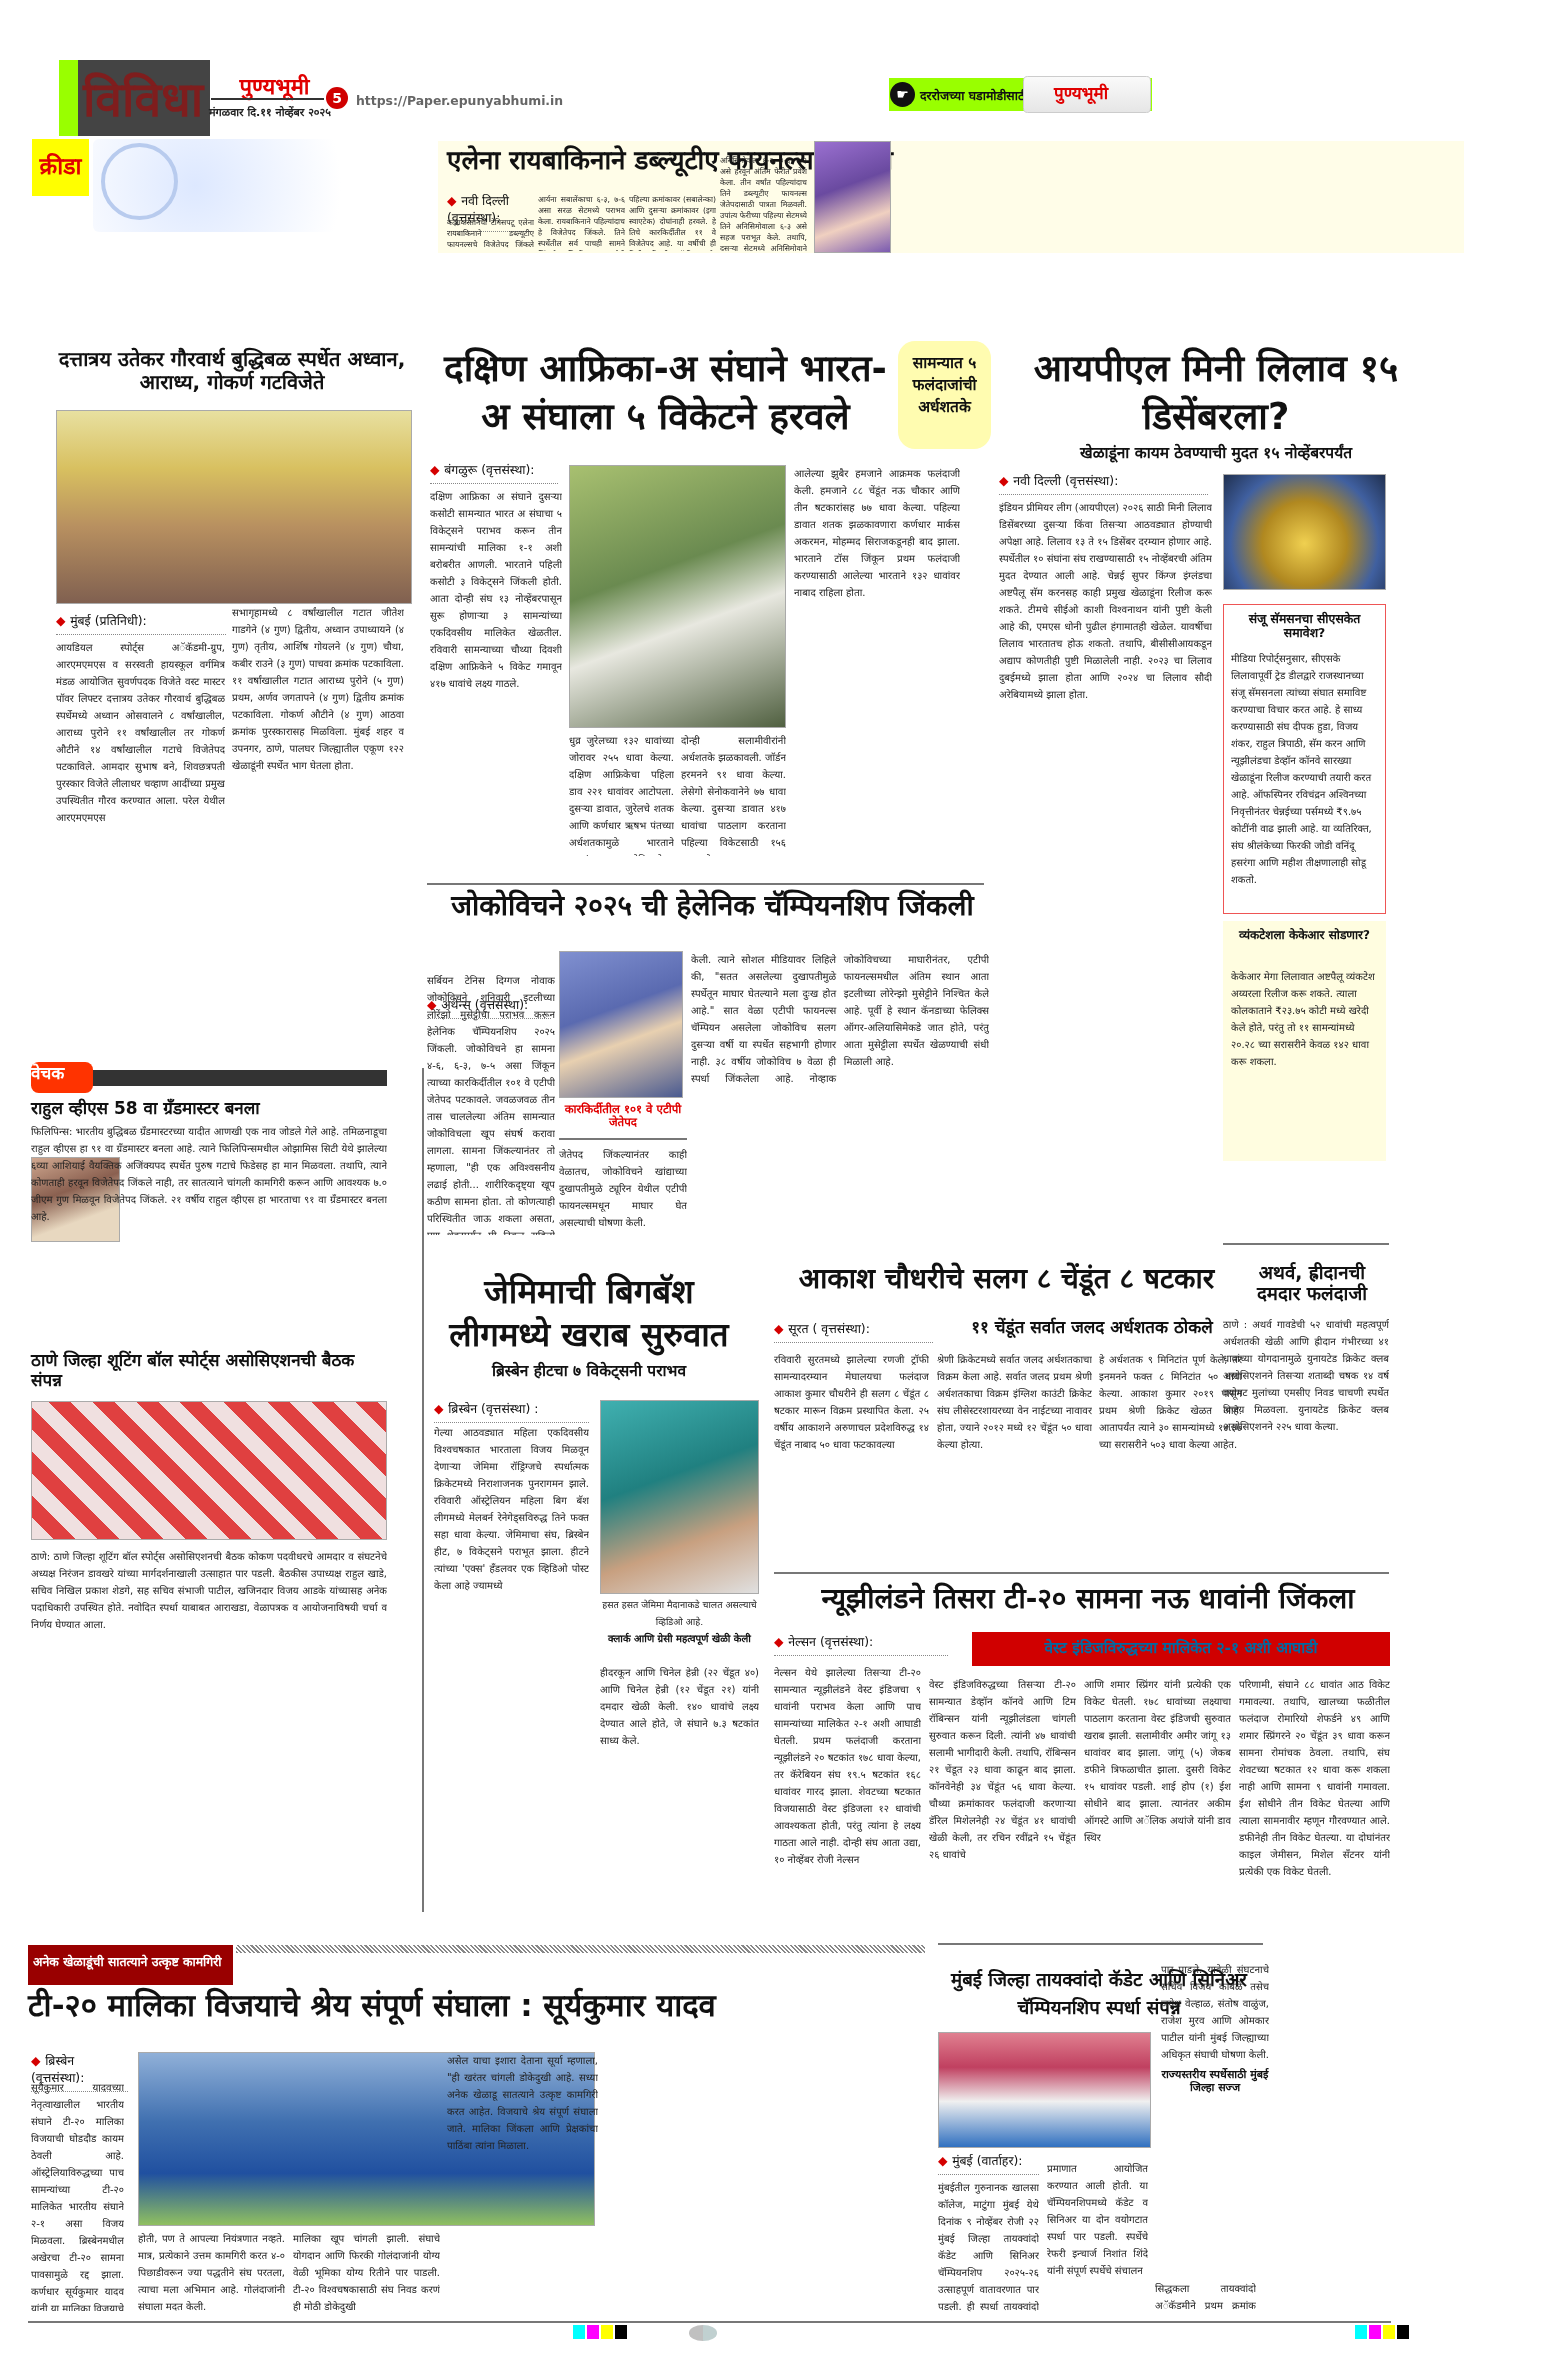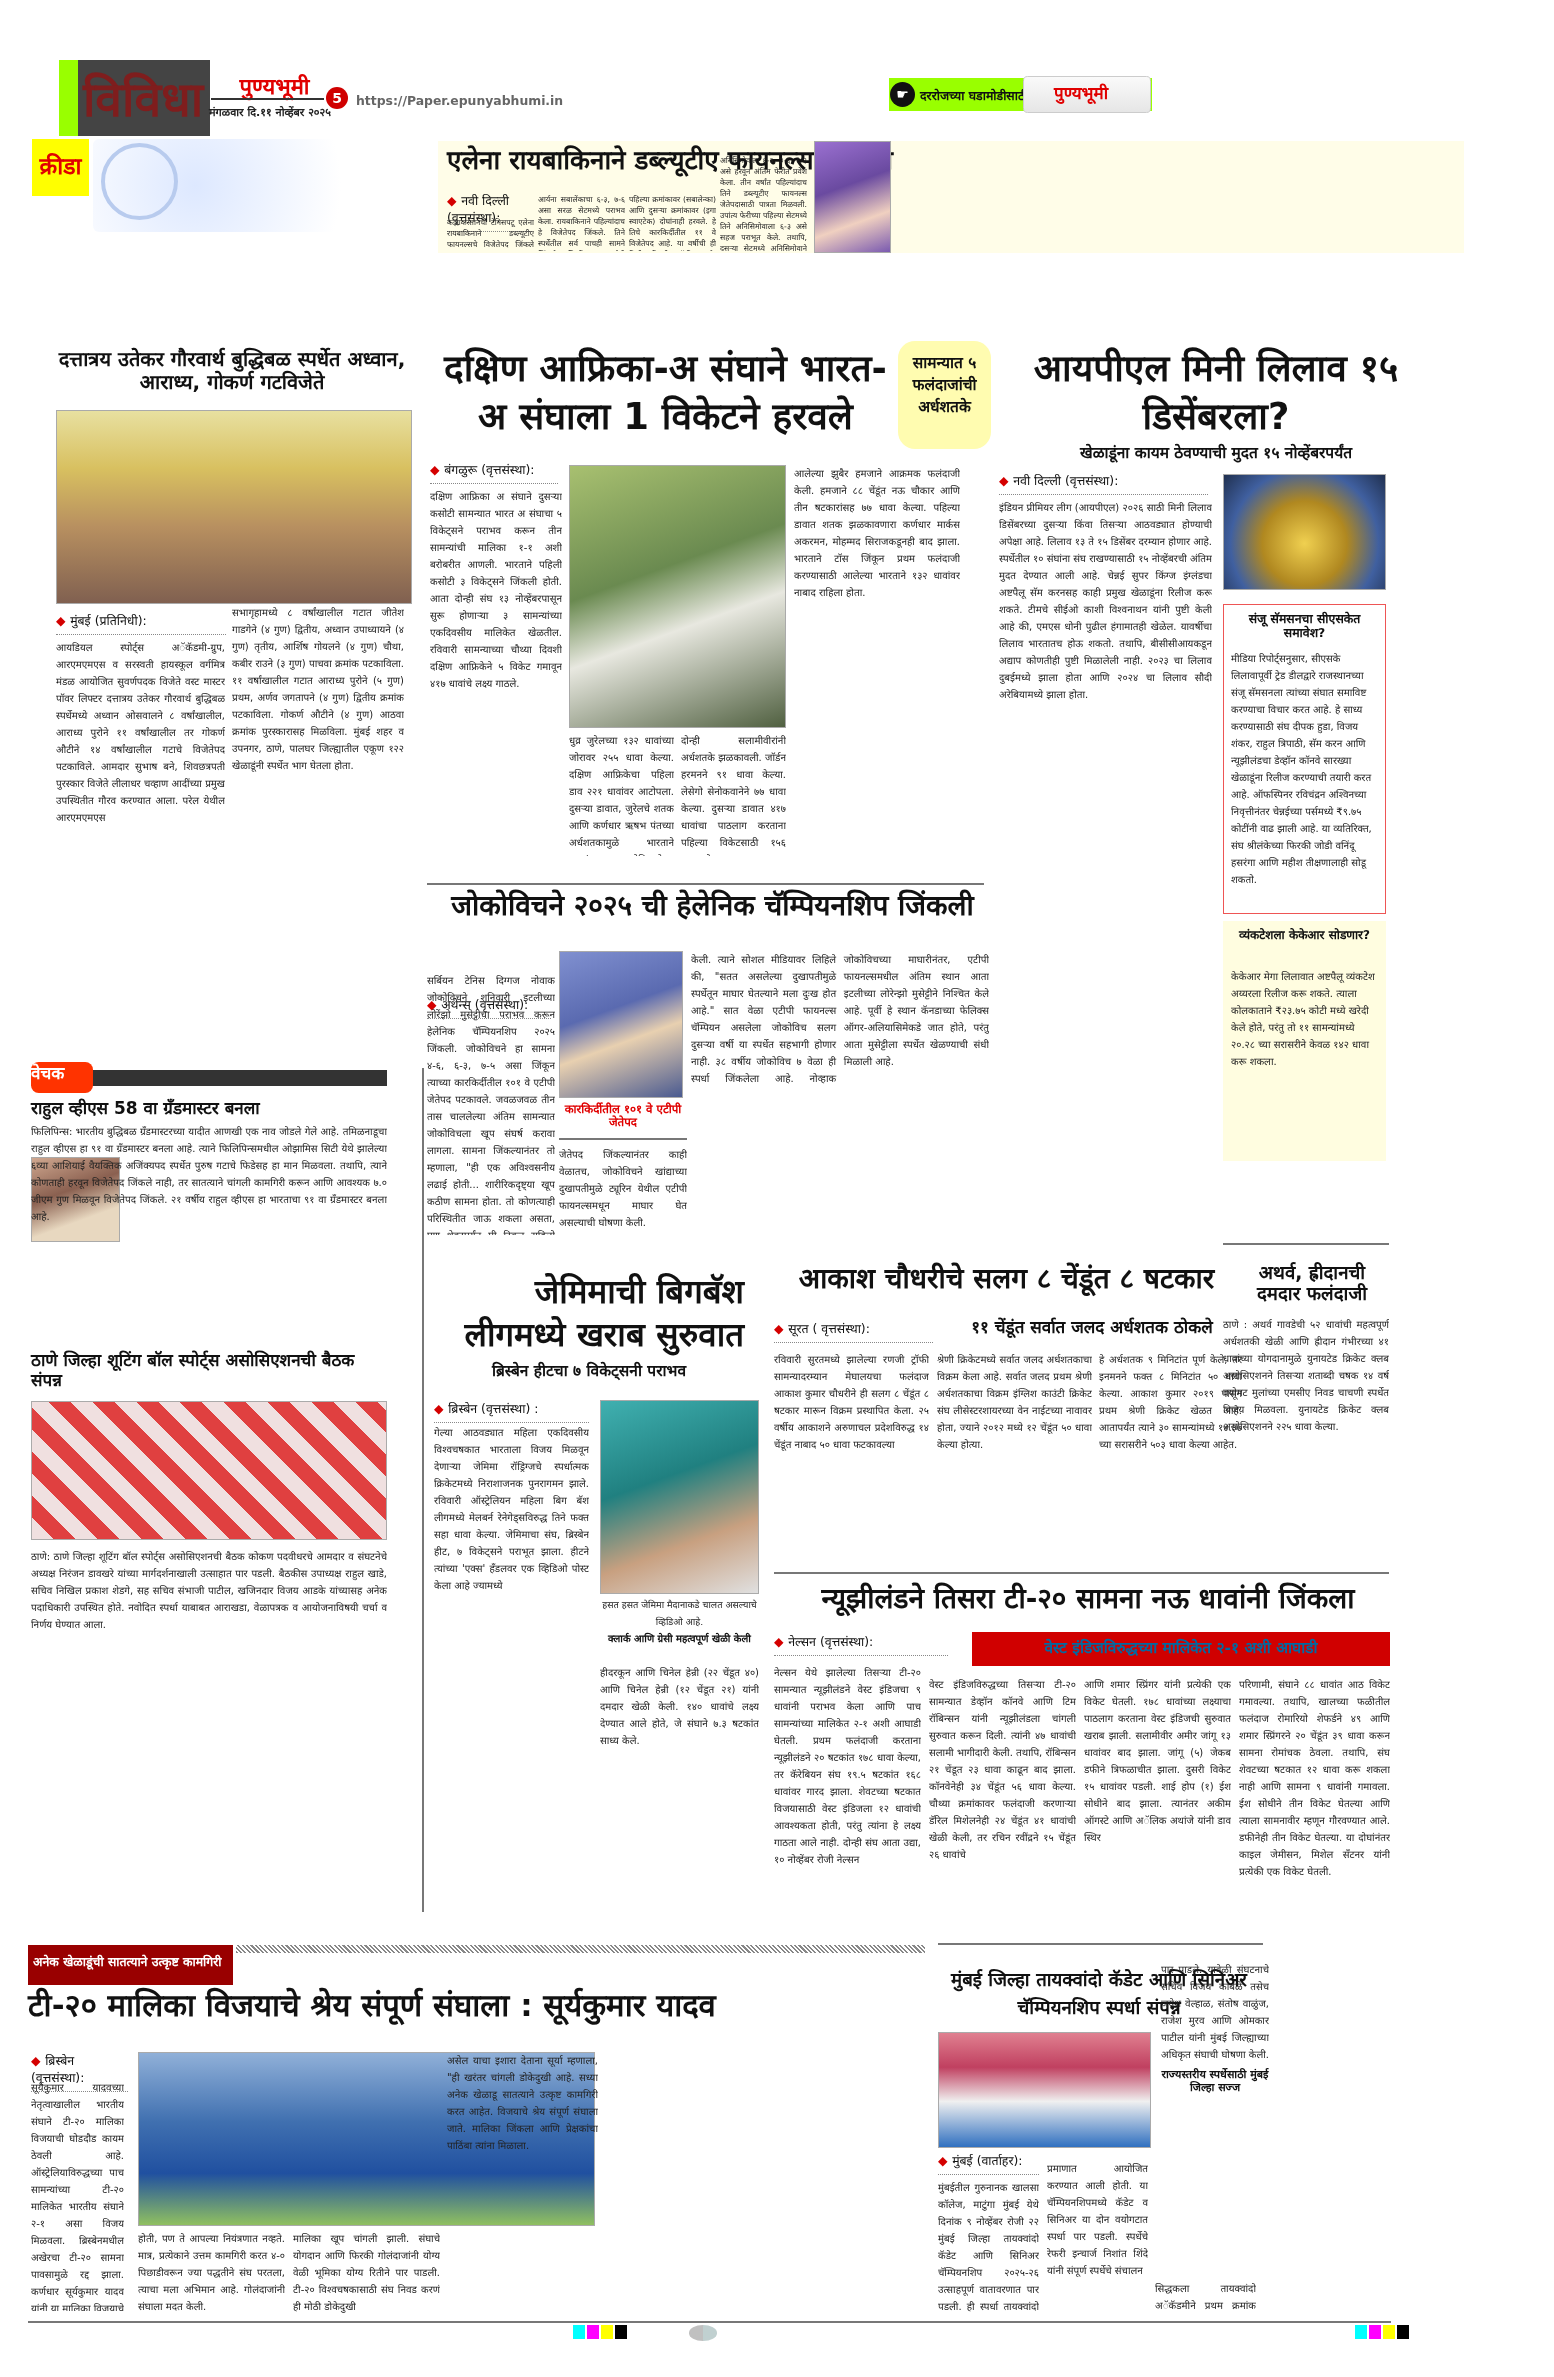--- a/index.html
+++ b/index.html
@@ -49,21 +49,21 @@
 <div class="abs col" style="left:629px;top:194px;width:87px;font-size:7.7px;line-height:11px;height:57px;overflow:hidden">पहिल्या क्रमांकावर (सबालेन्का) आणि दुसऱ्या क्रमांकावर (इगा स्वाएटेक) दोघांनाही हरवले. हे तिचे कारकिर्दीतील ११ वे विजेतेपद आहे. या वर्षीची ही तिची तिसरी ट्रॉफी आहे. शनिवारी खेळल्या गेलेल्या पहिल्या उपांत्य फेरीत सबालेंकाने अमांडा</div>
 <div class="abs col" style="left:720px;top:155px;width:87px;font-size:7.7px;line-height:11px;height:96px;overflow:hidden">अनिसिमोवाला ६-३, ३-६, ६-३ असे हरवून अंतिम फेरीत प्रवेश केला. तीन वर्षांत पहिल्यांदाच तिने डब्ल्यूटीए फायनल्स जेतेपदासाठी पात्रता मिळवली. उपांत्य फेरीच्या पहिल्या सेटमध्ये तिने अनिसिमोवाला ६-३ असे सहज पराभूत केले. तथापि, दुसऱ्या सेटमध्ये अनिसिमोवाने शानदार पुनरागमन केले आणि सेट ३-६ असा जिंकला.</div>
 <div class="abs photo" style="left:814px;top:141px;width:77px;height:112px;background:linear-gradient(160deg,#9a70d0,#6a4aa0 40%,#f0d0c0 70%,#7a5ab0)"></div>
 
 <div class="abs hl" style="left:54px;top:348px;width:356px;font-size:20px;text-align:center">दत्तात्रय उतेकर गौरवार्थ बुद्धिबळ स्पर्धेत अध्वान, आराध्य, गोकर्ण गटविजेते</div>
 <div class="abs photo" style="left:56px;top:410px;width:356px;height:194px;background:linear-gradient(180deg,#e8e0a0,#d8c060 30%,#b89060 60%,#806050)"></div>
 <div class="abs dateline" style="left:56px;top:612px;width:170px"><span class="dia">◆</span><span>मुंबई (प्रतिनिधी):</span></div>
 <div class="abs col" style="left:56px;top:639px;width:169px;height:387px;overflow:hidden">आयडियल स्पोर्ट्स अॅकॅडमी-ग्रुप, आरएमएमएस व सरस्वती हायस्कूल वर्गमित्र मंडळ आयोजित सुवर्णपदक विजेते वस्ट मास्टर पॉवर लिफ्टर दत्तात्रय उतेकर गौरवार्थ बुद्धिबळ स्पर्धेमध्ये अध्वान ओसवालने ८ वर्षांखालील, आराध्य पुरोने ११ वर्षांखालील तर गोकर्ण औटीने १४ वर्षांखालील गटाचे विजेतेपद पटकाविले. आमदार सुभाष बने, शिवछत्रपती पुरस्कार विजेते लीलाधर चव्हाण आदींच्या प्रमुख उपस्थितीत गौरव करण्यात आला. परेल येथील आरएमएमएस</div>
 <div class="abs col" style="left:232px;top:604px;width:172px;height:422px;overflow:hidden">सभागृहामध्ये ८ वर्षांखालील गटात जीतेश गाडगेने (४ गुण) द्वितीय, अध्वान उपाध्यायने (४ गुण) तृतीय, आर्शिष गोयलने (४ गुण) चौथा, कबीर राउने (३ गुण) पाचवा क्रमांक पटकाविला. ११ वर्षांखालील गटात आराध्य पुरोने (५ गुण) प्रथम, अर्णव जगतापने (४ गुण) द्वितीय क्रमांक पटकाविला. गोकर्ण औटीने (४ गुण) आठवा क्रमांक पुरस्कारासह मिळविला. मुंबई शहर व उपनगर, ठाणे, पालघर जिल्ह्यातील एकूण १२२ खेळाडूंनी स्पर्धेत भाग घेतला होता.</div>
 
-<div class="abs hl" style="left:437px;top:345px;width:457px;font-size:37px;text-align:center;line-height:48px">दक्षिण आफ्रिका-अ संघाने भारत-अ संघाला 1 विकेटने हरवले</div>
+<div class="abs hl" style="left:437px;top:345px;width:457px;font-size:37px;text-align:center;line-height:48px">दक्षिण आफ्रिका-अ संघाने भारत-अ संघाला ५ विकेटने हरवले</div>
 <div class="abs" style="left:898px;top:341px;width:93px;height:108px;background:#fffcb0;border-radius:17px"></div>
 <div class="abs hl" style="left:902px;top:352px;width:85px;font-size:15.5px;text-align:center;line-height:22px">सामन्यात ५ फलंदाजांची अर्धशतके</div>
 <div class="abs dateline" style="left:430px;top:461px;width:128px"><span class="dia">◆</span><span>बंगळुरू (वृत्तसंस्था):</span></div>
 <div class="abs col" style="left:430px;top:488px;width:132px;height:364px;overflow:hidden">दक्षिण आफ्रिका अ संघाने दुसऱ्या कसोटी सामन्यात भारत अ संघाचा ५ विकेट्सने पराभव करून तीन सामन्यांची मालिका १-१ अशी बरोबरीत आणली. भारताने पहिली कसोटी ३ विकेट्सने जिंकली होती. आता दोन्ही संघ १३ नोव्हेंबरपासून सुरू होणाऱ्या ३ सामन्यांच्या एकदिवसीय मालिकेत खेळतील. रविवारी सामन्याच्या चौथ्या दिवशी दक्षिण आफ्रिकेने ५ विकेट गमावून ४१७ धावांचे लक्ष्य गाठले.</div>
 <div class="abs photo" style="left:569px;top:465px;width:217px;height:263px;background:linear-gradient(160deg,#a8c070,#6a8a50 40%,#e8e8e0 60%,#506040)"></div>
 <div class="abs col" style="left:569px;top:732px;width:105px;height:124px;overflow:hidden">धुव्र जुरेलच्या १३२ धावांच्या जोरावर २५५ धावा केल्या. दक्षिण आफ्रिकेचा पहिला डाव २२१ धावांवर आटोपला. दुसऱ्या डावात, जुरेलचे शतक आणि कर्णधार ऋषभ पंतच्या अर्धशतकामुळे भारताने ३८२/७ वर डाव घोषित केला आणि एसए-एला ४१७ धावांचे लक्ष्य दिले.</div>
 <div class="abs col" style="left:681px;top:732px;width:105px;height:124px;overflow:hidden">दोन्ही सलामीवीरांनी अर्धशतके झळकावली. जॉर्डन हरमनने ९१ धावा केल्या. लेसेगो सेनोकवानेने ७७ धावा केल्या. दुसऱ्या डावात ४१७ धावांचा पाठलाग करताना पहिल्या विकेटसाठी १५६ धावा जोडल्या.</div>
 <div class="abs col" style="left:794px;top:465px;width:166px;height:391px;overflow:hidden">आलेल्या झुबैर हमजाने आक्रमक फलंदाजी केली. हमजाने ८८ चेंडूंत नऊ चौकार आणि तीन षटकारांसह ७७ धावा केल्या. पहिल्या डावात शतक झळकावणारा कर्णधार मार्कस अकरमन, मोहम्मद सिराजकडूनही बाद झाला. भारताने टॉस जिंकून प्रथम फलंदाजी करण्यासाठी आलेल्या भारताने १३२ धावांवर नाबाद राहिला होता.</div>
 
 <div class="abs hl" style="left:999px;top:345px;width:434px;font-size:37px;text-align:center;line-height:48px">आयपीएल मिनी लिलाव १५ डिसेंबरला?</div>
@@ -95,21 +95,21 @@
 <div class="abs hl" style="left:31px;top:1099px;width:356px;font-size:17px">राहुल व्हीएस 58 वा ग्रँडमास्टर बनला</div>
 <div class="abs photo" style="left:31px;top:1157px;width:89px;height:85px;background:linear-gradient(160deg,#d0a890,#8a6050 40%,#e8d8c0 70%)"></div>
 <div class="abs col" style="left:31px;top:1123px;width:356px;height:221px;overflow:hidden;text-indent:0;shape-outside:none">फिलिपिन्स: भारतीय बुद्धिबळ ग्रँडमास्टरच्या यादीत आणखी एक नाव जोडले गेले आहे. तमिळनाडूचा राहुल व्हीएस हा ९१ वा ग्रँडमास्टर बनला आहे. त्याने फिलिपिन्समधील ओझामिस सिटी येथे झालेल्या ६व्या आशियाई वैयक्तिक अजिंक्यपद स्पर्धेत पुरुष गटाचे फिडेसह हा मान मिळवला. तथापि, त्याने कोणताही हरवून विजेतेपद जिंकले नाही, तर सातत्याने चांगली कामगिरी करून आणि आवश्यक ७.० जीएम गुण मिळवून विजेतेपद जिंकले. २१ वर्षीय राहुल व्हीएस हा भारताचा ९१ वा ग्रँडमास्टर बनला आहे.</div>
 
 <div class="abs vrule" style="left:422px;top:1068px;height:844px"></div>
 
 <div class="abs hl" style="left:31px;top:1351px;width:356px;font-size:17px">ठाणे जिल्हा शूटिंग बॉल स्पोर्ट्स असोसिएशनची बैठक संपन्न</div>
 <div class="abs photo" style="left:31px;top:1401px;width:356px;height:139px;background:repeating-linear-gradient(45deg,#f0e0e0 0 15.5px,#e04040 15.5px 31px)"></div>
 <div class="abs col" style="left:31px;top:1548px;width:356px;height:356px;overflow:hidden">ठाणे: ठाणे जिल्हा शूटिंग बॉल स्पोर्ट्स असोसिएशनची बैठक कोकण पदवीधरचे आमदार व संघटनेचे अध्यक्ष निरंजन डावखरे यांच्या मार्गदर्शनाखाली उत्साहात पार पडली. बैठकीस उपाध्यक्ष राहुल खाडे, सचिव निखिल प्रकाश शेडगे, सह सचिव संभाजी पाटील, खजिनदार विजय आडके यांच्यासह अनेक पदाधिकारी उपस्थित होते. नवोदित स्पर्धा याबाबत आराखडा, वेळापत्रक व आयोजनाविषयी चर्चा व निर्णय घेण्यात आला.</div>
 
-<div class="abs hl" style="left:434px;top:1270px;width:310px;font-size:33px;text-align:right;line-height:43px">जेमिमाची बिगबॅश लीगमध्ये खराब सुरुवात</div>
+<div class="abs hl" style="left:434px;top:1270px;width:310px;font-size:33px;text-align:center;line-height:43px">जेमिमाची बिगबॅश लीगमध्ये खराब सुरुवात</div>
 <div class="abs hl" style="left:434px;top:1363px;width:310px;font-size:15.5px;text-align:center">ब्रिस्बेन हीटचा ७ विकेट्सनी पराभव</div>
 <div class="abs dateline" style="left:434px;top:1400px;width:155px"><span class="dia">◆</span><span>ब्रिस्बेन (वृत्तसंस्था) :</span></div>
 <div class="abs col" style="left:434px;top:1424px;width:155px;height:480px;overflow:hidden">गेल्या आठवड्यात महिला एकदिवसीय विश्वचषकात भारताला विजय मिळवून देणाऱ्या जेमिमा रॉड्रिग्जचे स्पर्धात्मक क्रिकेटमध्ये निराशाजनक पुनरागमन झाले. रविवारी ऑस्ट्रेलियन महिला बिग बॅश लीगमध्ये मेलबर्न रेनेगेड्सविरुद्ध तिने फक्त सहा धावा केल्या. जेमिमाचा संघ, ब्रिस्बेन हीट, ७ विकेट्सने पराभूत झाला. हीटने त्यांच्या 'एक्स' हँडलवर एक व्हिडिओ पोस्ट केला आहे ज्यामध्ये</div>
 <div class="abs photo" style="left:600px;top:1400px;width:159px;height:194px;background:linear-gradient(160deg,#40b0b0,#208080 40%,#c8a080 70%,#e0e0e0)"></div>
 <div class="abs col" style="left:600px;top:1596px;width:159px;height:34px;overflow:hidden;text-align:center;font-size:9.3px">हसत हसत जेमिमा मैदानाकडे चालत असल्याचे व्हिडिओ आहे.</div>
 <div class="abs hl" style="left:600px;top:1633px;width:159px;font-size:10px;text-align:center">क्लार्क आणि ग्रेसी महत्वपूर्ण खेळी केली</div>
 <div class="abs col" style="left:600px;top:1664px;width:159px;height:240px;overflow:hidden">हीदरकून आणि चिनेल हेन्री (२२ चेंडूत ४०) आणि चिनेल हेन्री (१२ चेंडूत २१) यांनी दमदार खेळी केली. १४० धावांचे लक्ष्य देण्यात आले होते, जे संघाने ७.३ षटकांत साध्य केले.</div>
 
 <div class="abs hl" style="left:774px;top:1263px;width:465px;font-size:28px;text-align:center">आकाश चौधरीचे सलग ८ चेंडूंत ८ षटकार</div>
 <div class="abs dateline" style="left:774px;top:1320px;width:159px"><span class="dia">◆</span><span>सूरत ( वृत्तसंस्था):</span></div>

